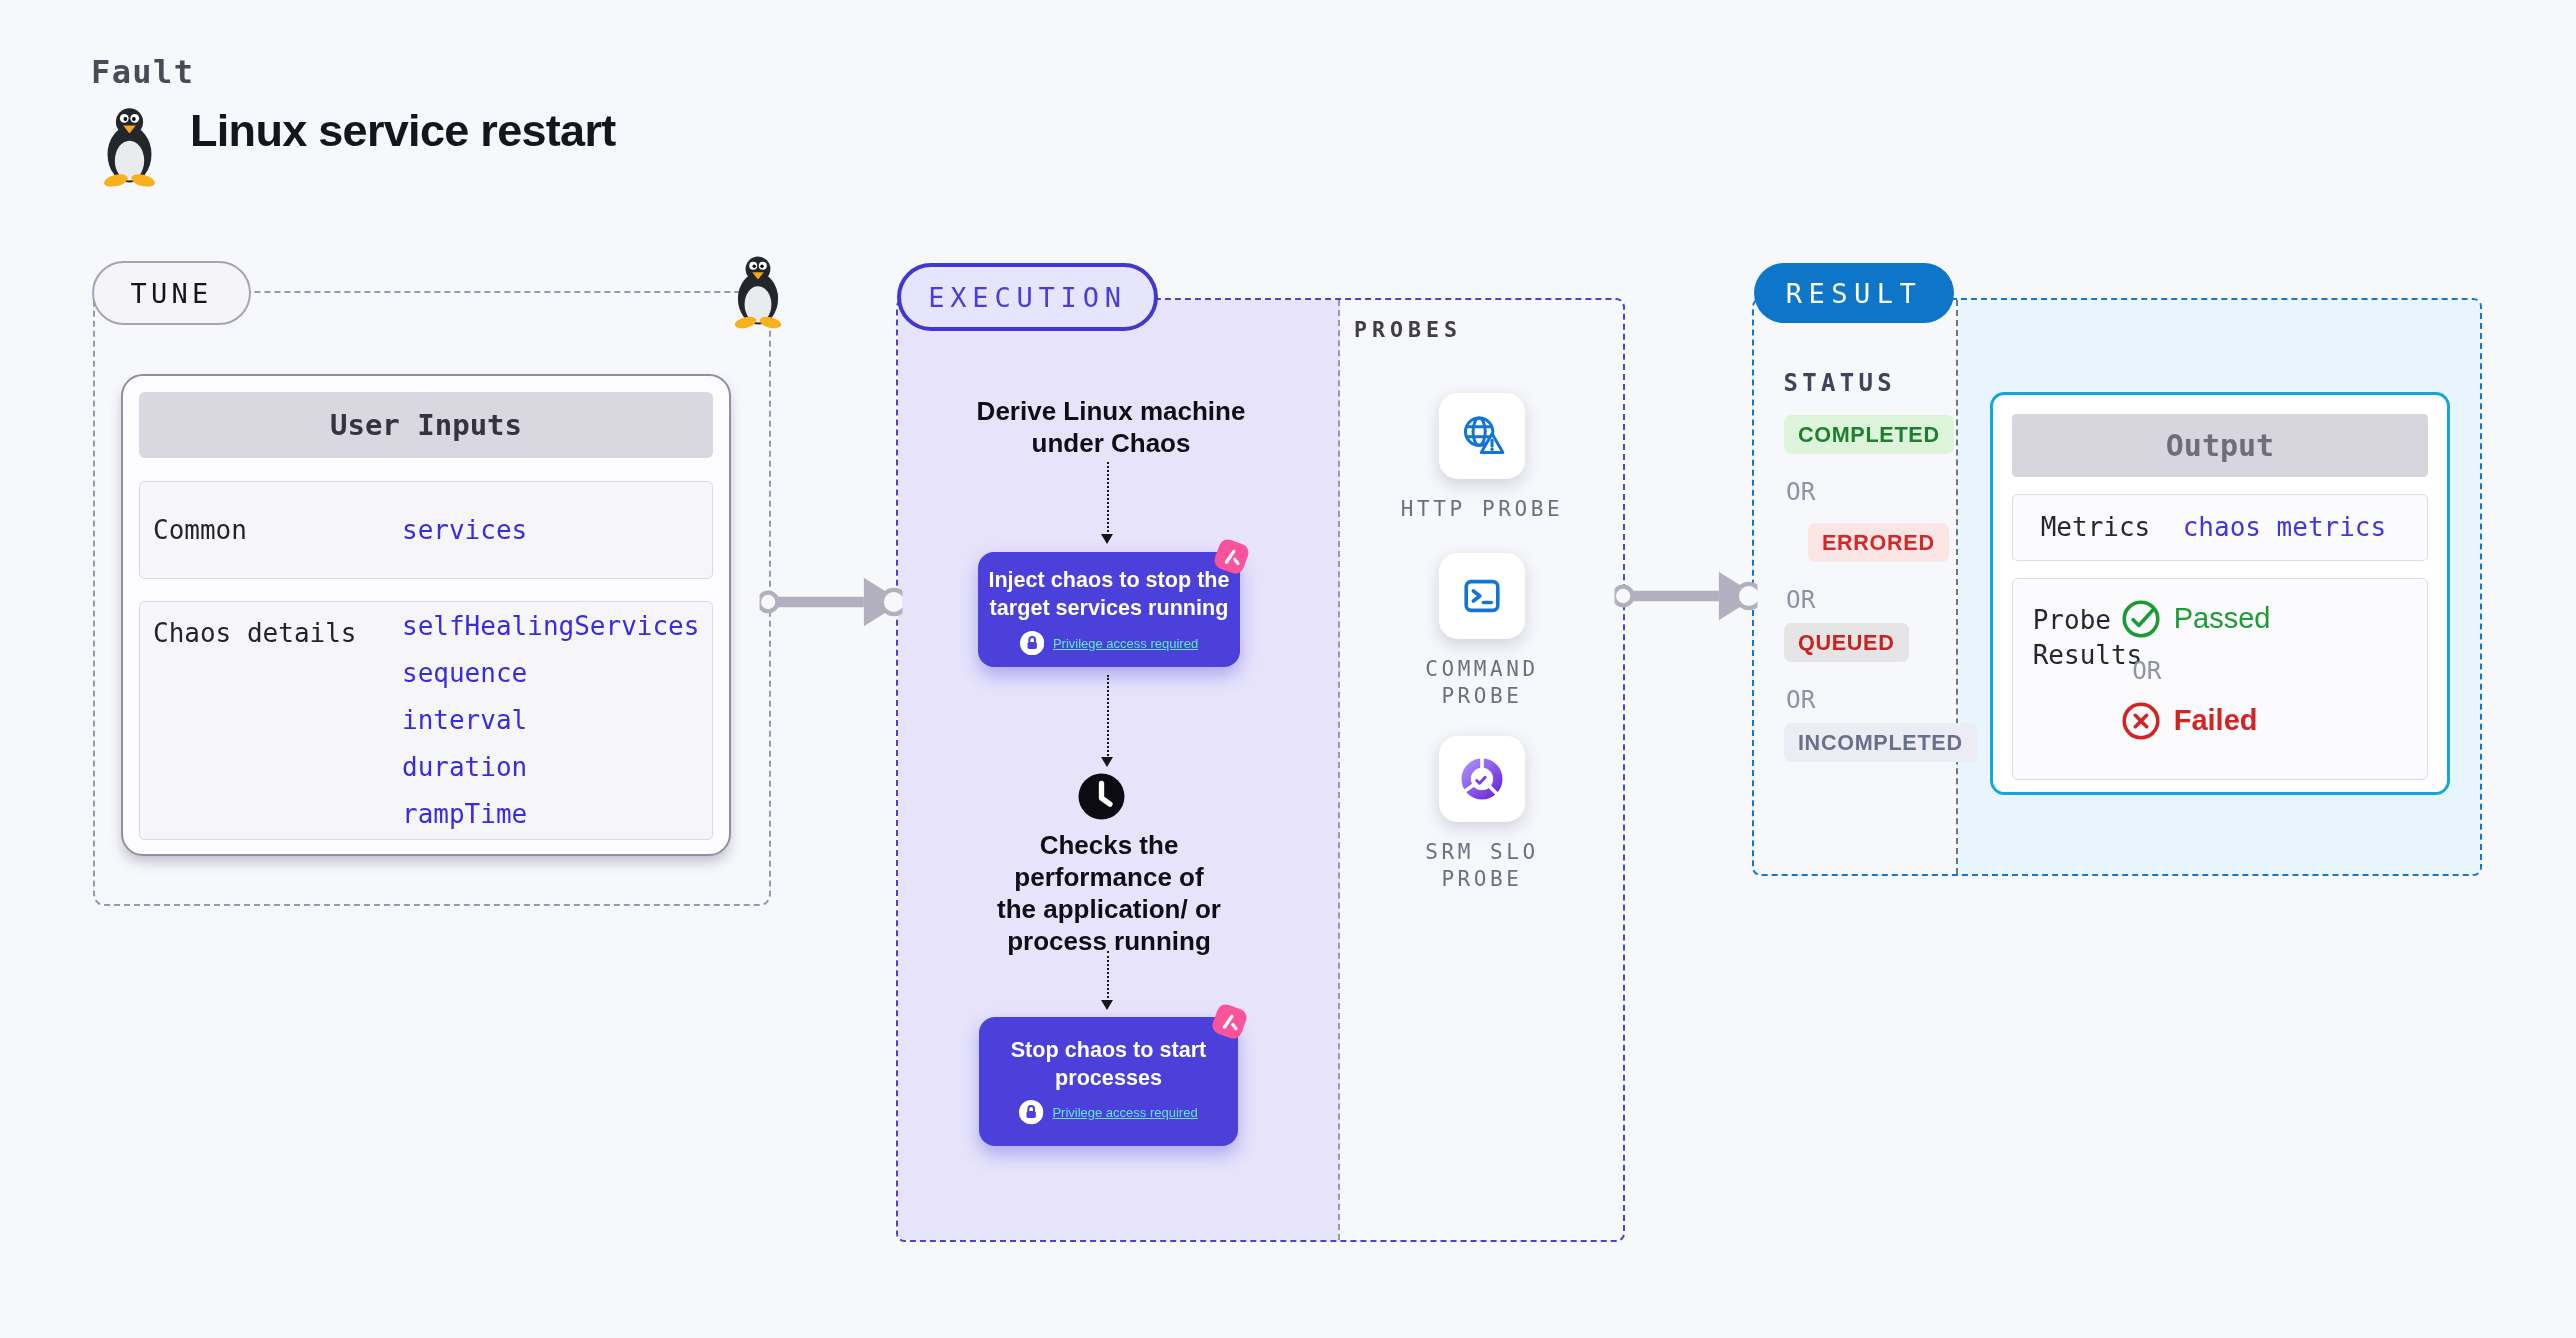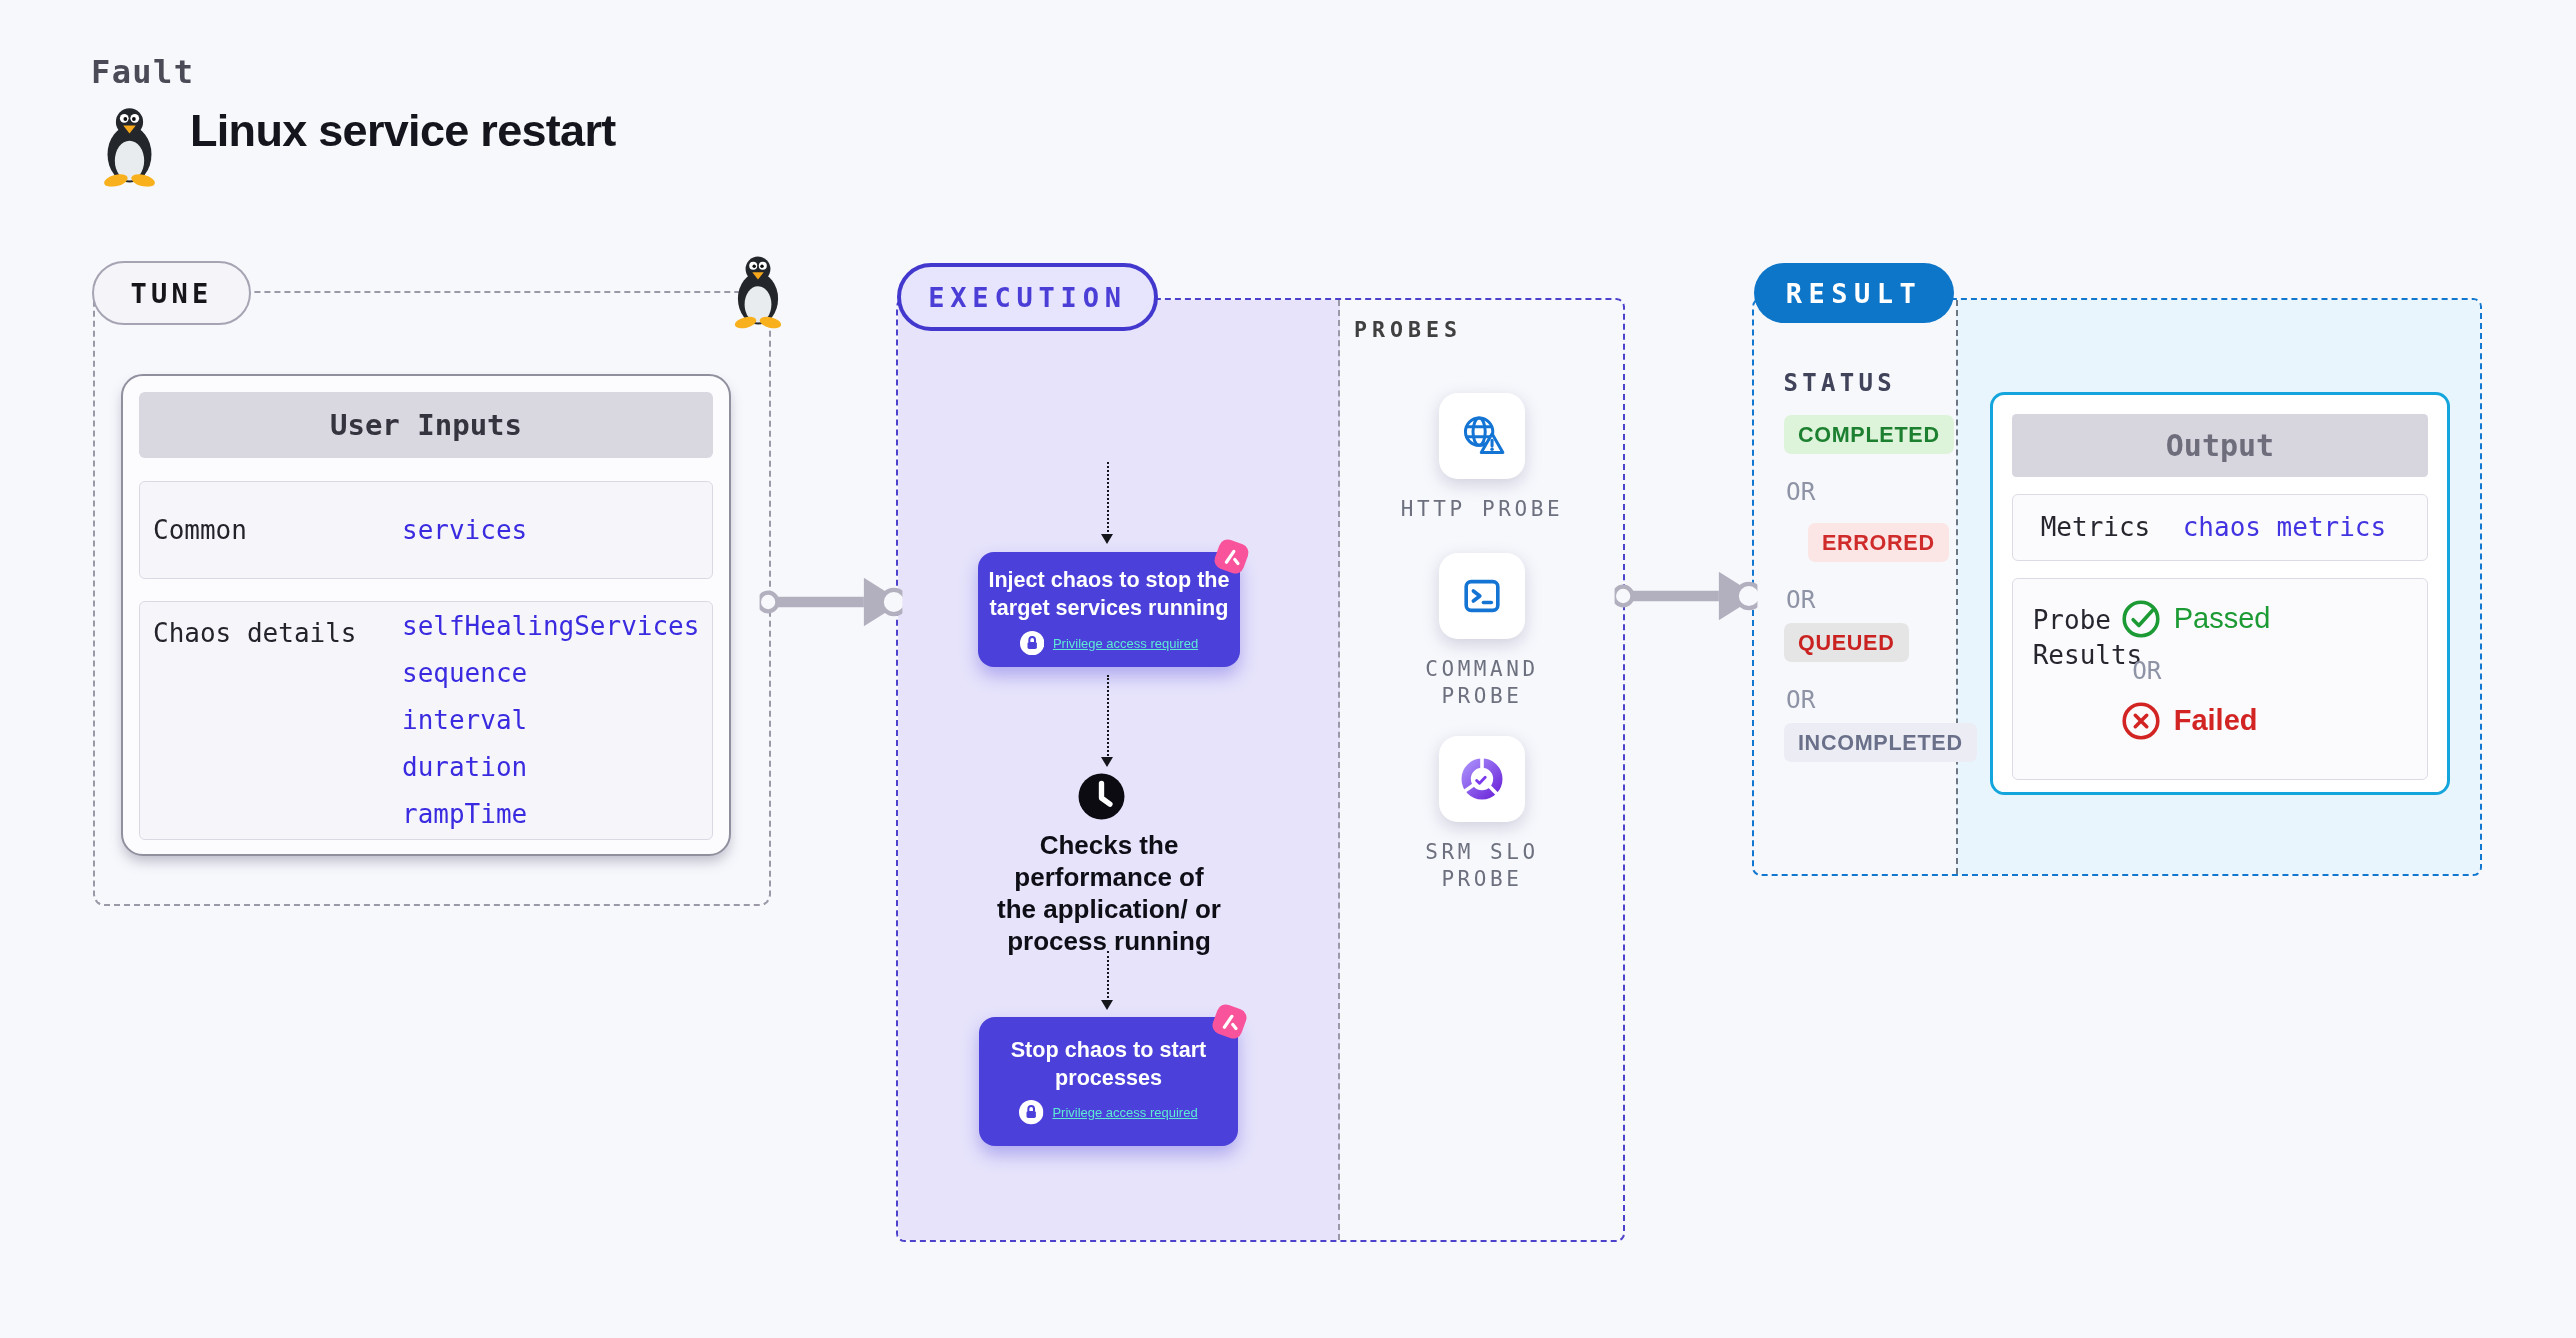--- a/index.html
+++ b/index.html
@@ -9,21 +9,21 @@
   .abs{position:absolute;}
   .mono{font-family:"DejaVu Sans Mono","Liberation Mono",monospace;}
 
   
   .fault-label{left:91px;top:53px;font-size:32px;font-weight:600;color:#4b4b58;letter-spacing:1.4px;}
   .tux-large{left:98px;top:105px;width:63px;height:82px;}
   .page-title{left:190px;top:105px;font-size:45px;font-weight:800;color:#15151d;letter-spacing:-0.7px;}
 
   
   .pill{display:flex;align-items:center;justify-content:center;border-radius:43px;
-        font-family:"DejaVu Sans Mono",monospace;font-weight:bold;z-index:5;}
+        font-family:"DejaVu Sans Mono",monospace;font-weight:normal;z-index:5;}
   .tune-pill{left:92px;top:261px;width:155px;height:60px;background:#f4f4f9;border:2.9px solid #a6a4b3;
              color:#15151a;font-size:27px;letter-spacing:4.3px;}
   .exec-pill{left:897px;top:263px;width:253px;height:60px;background:#e7e4fd;border:4.3px solid #4338cd;
              color:#4a3ed6;font-size:27px;letter-spacing:5.8px;}
   .result-pill{left:1754px;top:263px;width:200px;height:60px;background:#0e76c9;border:none;
              color:#ffffff;font-size:27px;letter-spacing:6.5px;}
 
   
   .tune-box{left:93px;top:291px;width:674px;height:611px;border:2.2px dashed #9b99a8;border-radius:11.5px;}
   .tux-small{left:729px;top:253px;width:58px;height:76px;z-index:4;}
@@ -214,20 +214,24 @@
     </div>
   </div>
 
   <svg class="abs harrow" style="left:759px;top:572px" width="144" height="60" viewBox="0 0 200 84">
       <use href="#harrow"></use>
     </svg>
 
   <div class="abs exec-group">
     <div class="exec-fill"></div>
 
+    <div class="step-text" style="left:62px;top:95px;width:302px">
+      <span>Derive Linux machine</span>
+      <span>under Chaos</span>
+    </div>
     <div class="varrow" style="left:209px;top:162px;height:78px"></div>
 
     <div class="chaos-node" style="left:80px;top:252px;width:262px;height:115px">
       <svg class="chaos-logo" viewBox="0 0 60 60" width="43" height="43">
           <use href="#chaoslogo"></use>
         </svg>
       <div class="node-title" style="width:252px">
         <span>Inject chaos to stop the</span>
         <span>target services running</span>
       </div>

